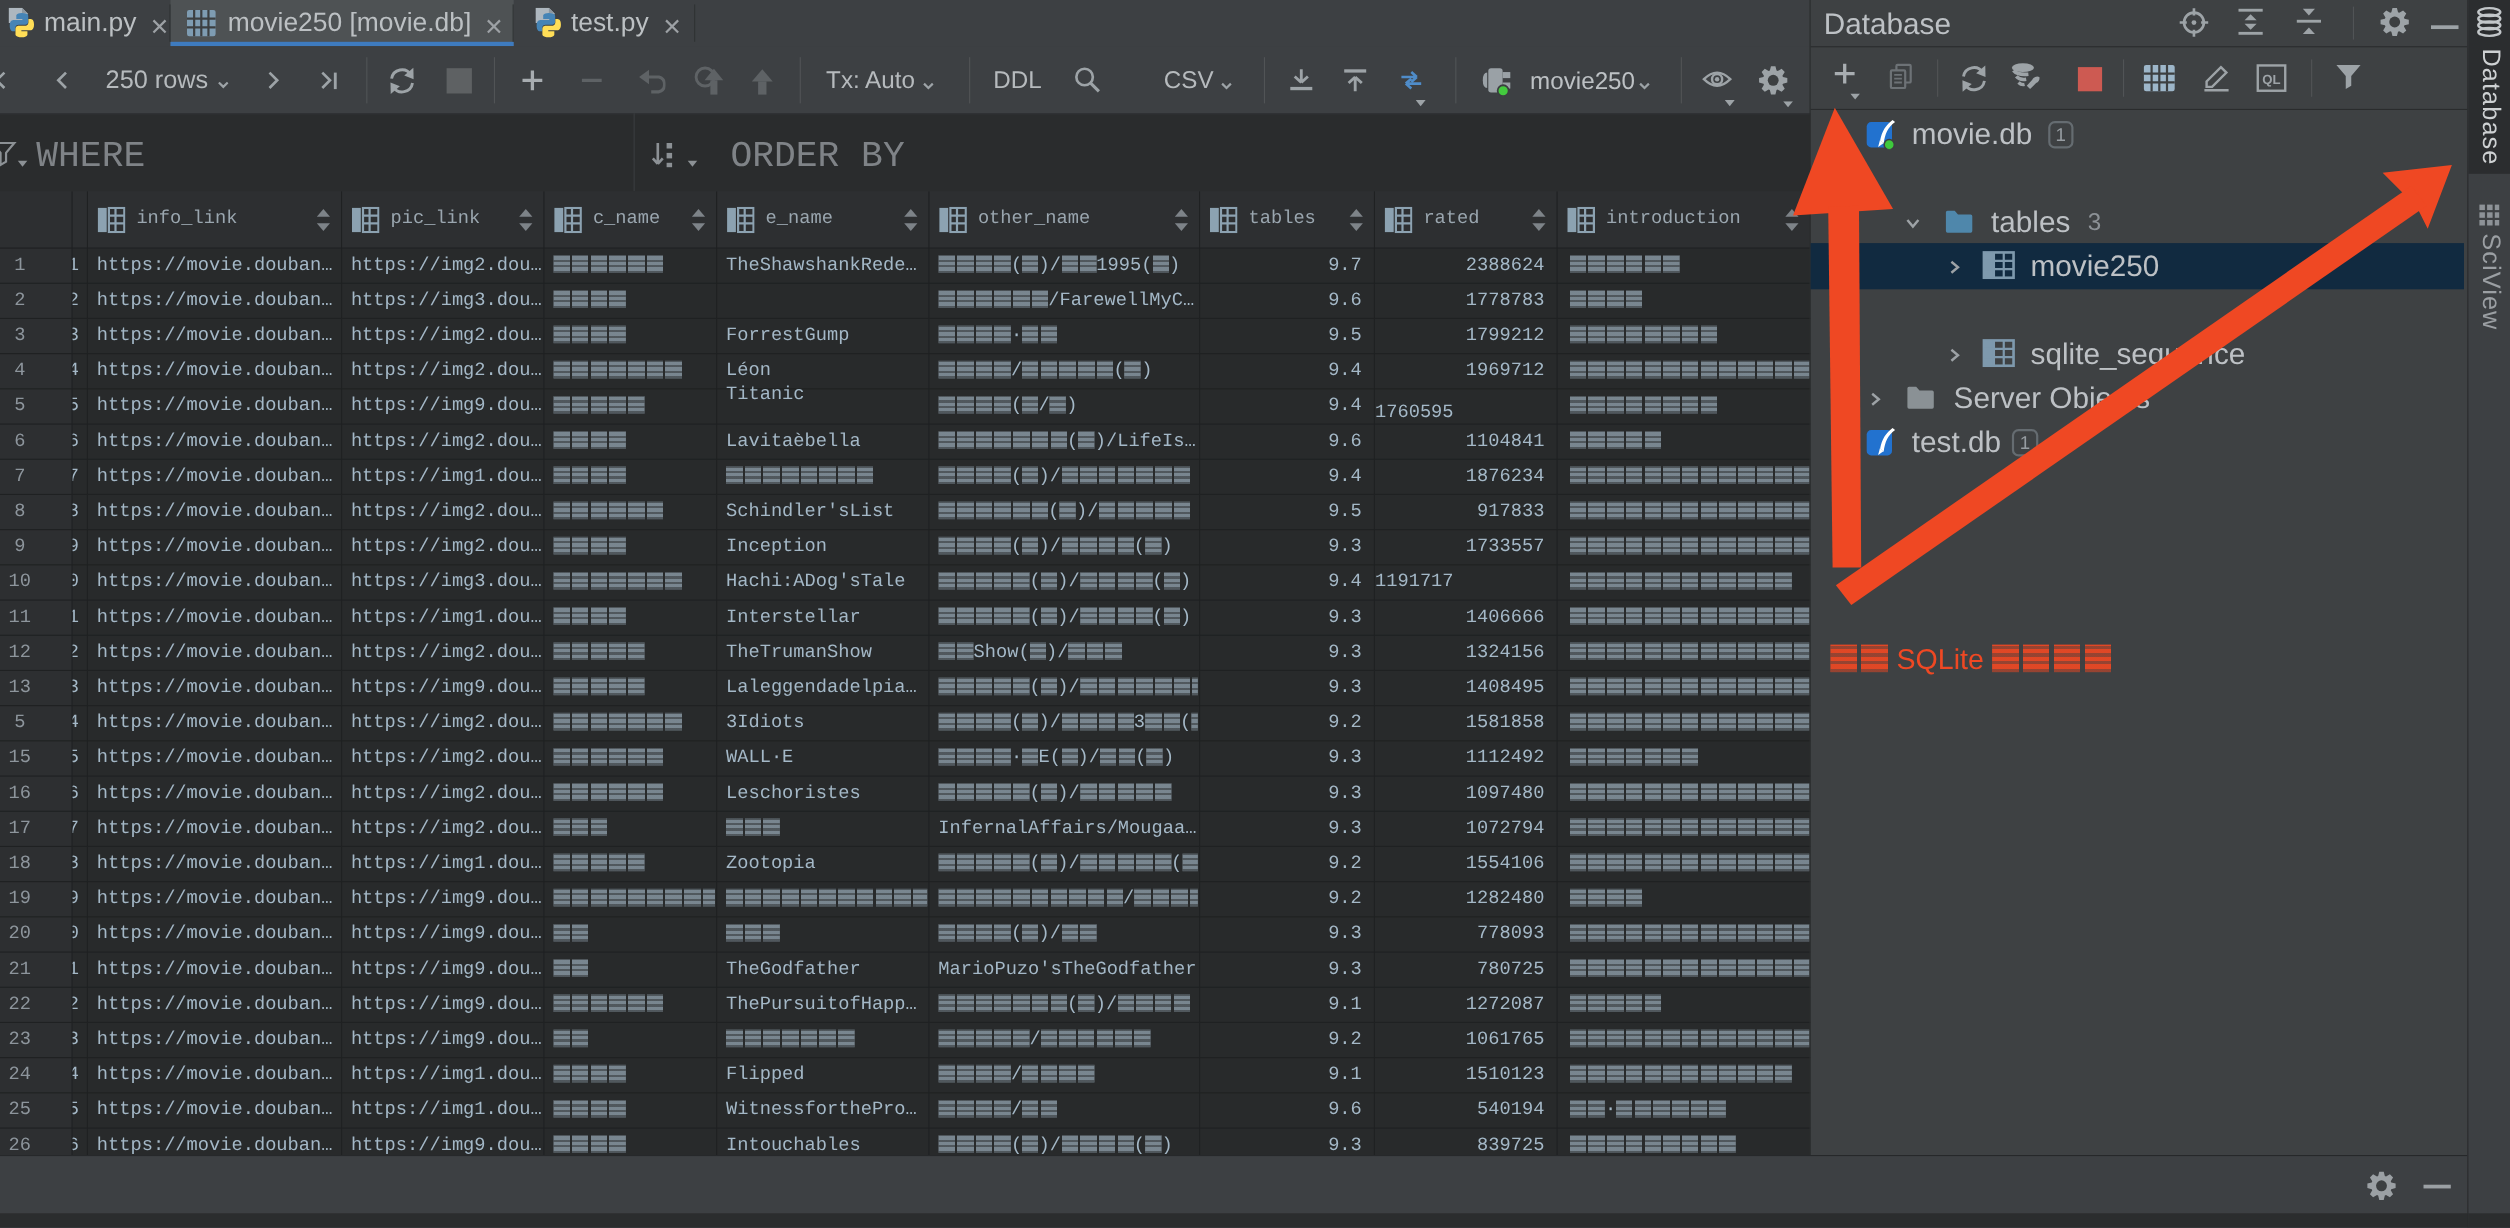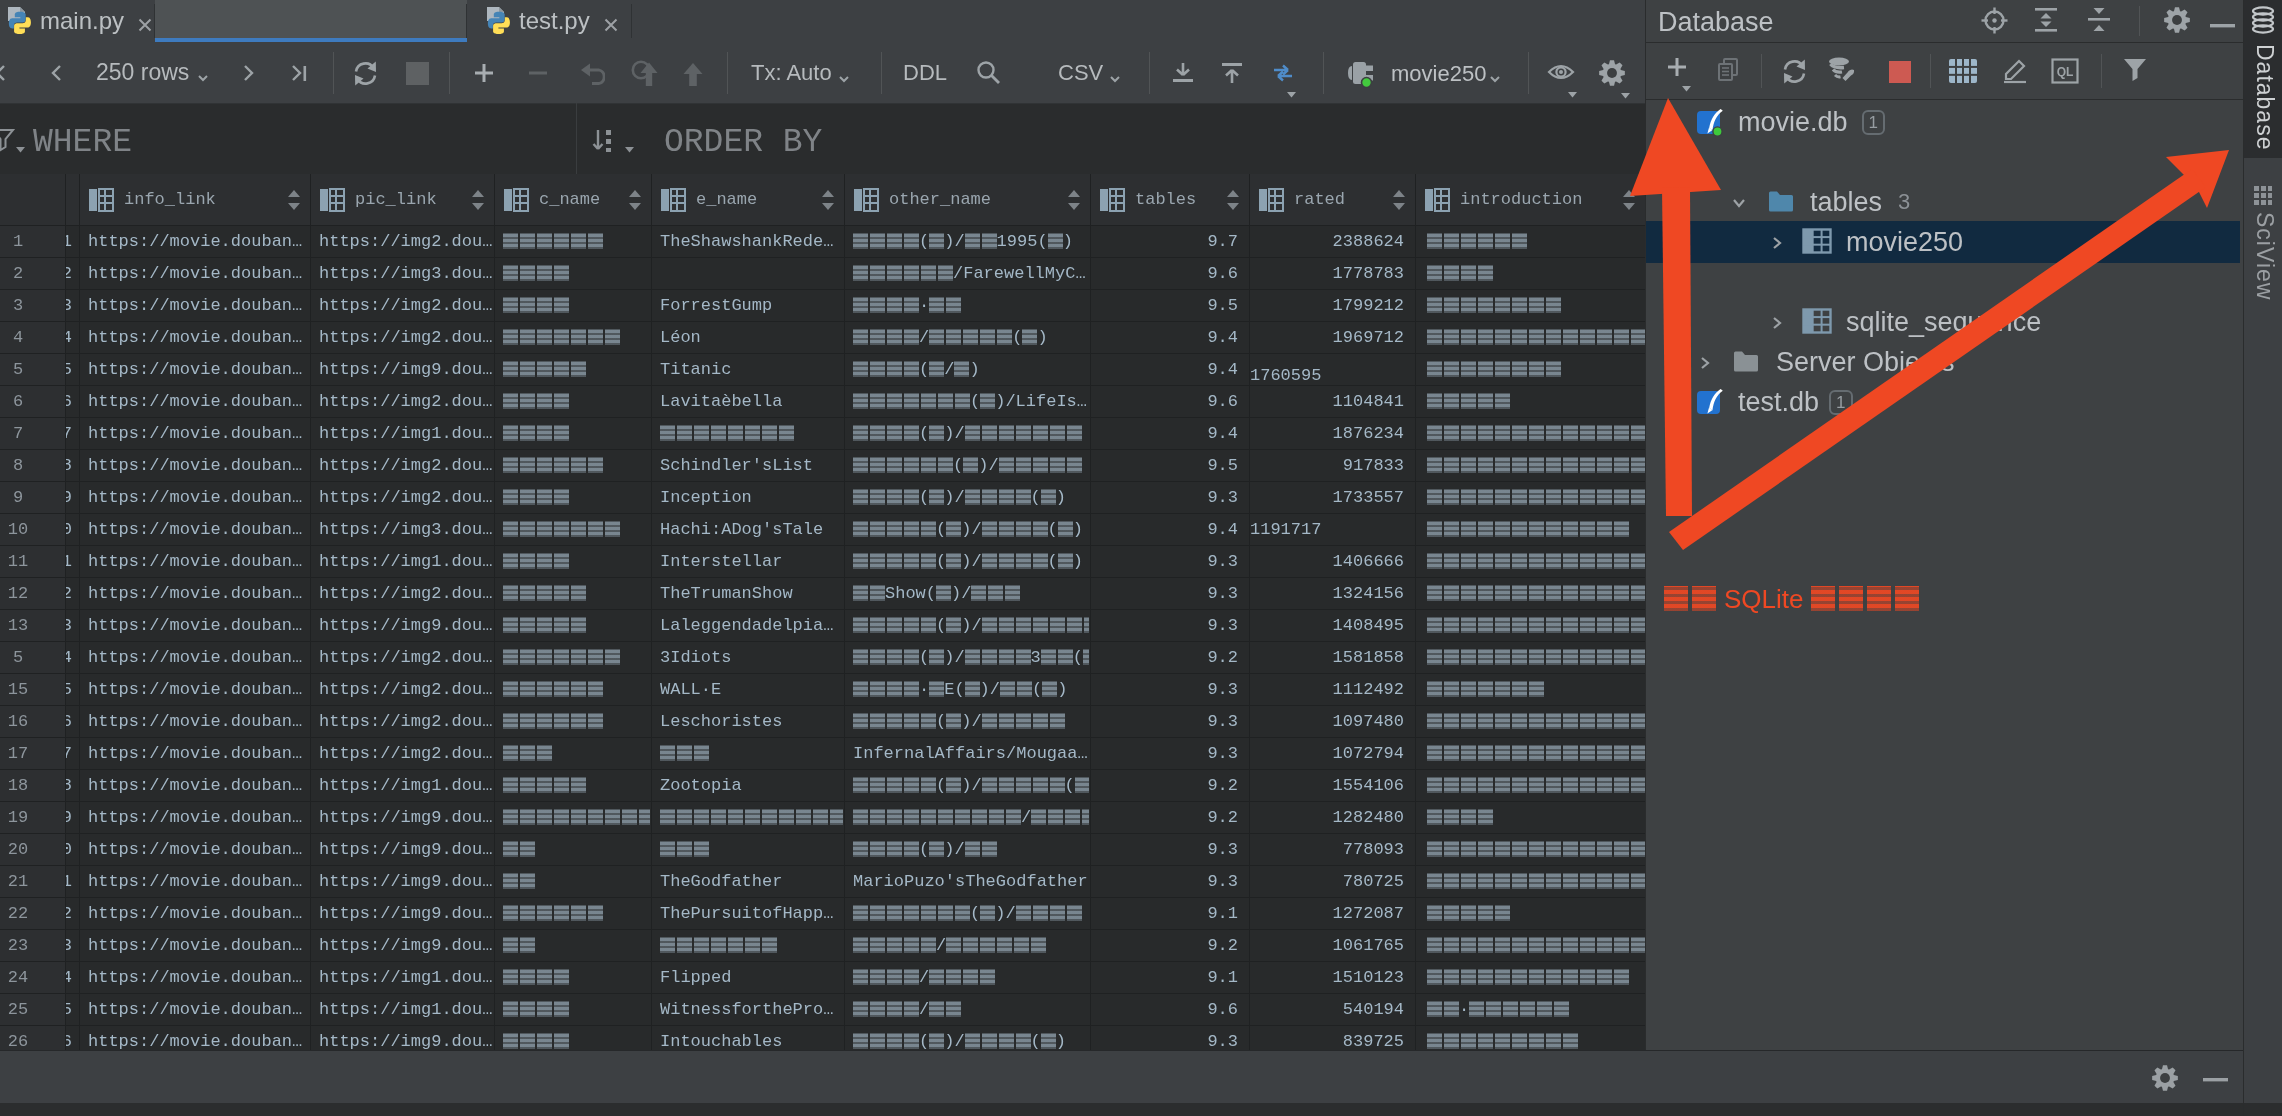--- a/index.html
+++ b/index.html
@@ -34,20 +34,34 @@
     <div class="tab" style="left:0;width:155px">
       <span style="margin-left:4px;height:28px"><svg width="28" height="28" viewBox="0 0 28 28" style="">
           <path d="M4 0 L16 0 L21 5 L21 14 L4 14 Z" fill="#aeb7bf"></path>
           <path d="M16 0 L16 5 L21 5 Z" fill="#8d979f"></path>
           <g transform="translate(3,3) scale(0.92)">
             <path d="M14 2 C8 2 8.5 5 8.5 5 L8.5 8 L14.5 8 L14.5 9 L6 9 C6 9 2 8.5 2 14.5 C2 20.5 5.5 20 5.5 20 L7.5 20 L7.5 17 C7.5 17 7.4 13.5 11 13.5 L17 13.5 C17 13.5 20.3 13.6 20.3 10.3 L20.3 5 C20.3 5 20.8 2 14 2 Z" fill="#4584b6"></path>
             <path d="M14 26 C20 26 19.5 23 19.5 23 L19.5 20 L13.5 20 L13.5 19 L22 19 C22 19 26 19.5 26 13.5 C26 7.5 22.5 8 22.5 8 L20.5 8 L20.5 11 C20.5 11 20.6 14.5 17 14.5 L11 14.5 C11 14.5 7.7 14.4 7.7 17.7 L7.7 23 C7.7 23 7.2 26 14 26 Z" fill="#ffde57"></path>
           </g>
         </svg></span>
       <span style="margin-left:8px">main.py</span>
+      <span style="margin-left:12px;height:18px"><svg width="18" height="18" viewBox="0 0 18 18" style="">
+          <path d="M3.5 3.5 L14.5 14.5 M14.5 3.5 L3.5 14.5" stroke="#9da1a5" stroke-width="2" fill="none"></path>
+        </svg></span>
+    </div>
+    <div class="tab" style="left:155px;width:312px">
+      <span style="margin-left:14px;height:26px"><svg width="28" height="26" viewBox="0 0 28 26" style="">
+          <rect x="1" y="1" width="26" height="24" rx="2" fill="#7e9cb2"></rect>
+          <line x1="7.5" y1="1" x2="7.5" y2="25" stroke="#3c3f41" stroke-width="2"></line>
+          <line x1="14" y1="1" x2="14" y2="25" stroke="#3c3f41" stroke-width="2"></line>
+          <line x1="20.5" y1="1" x2="20.5" y2="25" stroke="#3c3f41" stroke-width="2"></line>
+          <line x1="1" y1="8.92" x2="27" y2="8.92" stroke="#3c3f41" stroke-width="2"></line>
+          <line x1="1" y1="16.84" x2="27" y2="16.84" stroke="#3c3f41" stroke-width="2"></line>
+        </svg></span>
+      <span style="margin-left:10px">movie250 [movie.db]</span>
       <span style="margin-left:12px;height:18px"><svg width="18" height="18" viewBox="0 0 18 18" style="">
           <path d="M3.5 3.5 L14.5 14.5 M14.5 3.5 L3.5 14.5" stroke="#9da1a5" stroke-width="2" fill="none"></path>
         </svg></span>
     </div>
     <div class="tab" style="left:467px;width:165px">
       <span style="margin-left:16px;height:28px"><svg width="28" height="28" viewBox="0 0 28 28" style="">
           <path d="M4 0 L16 0 L21 5 L21 14 L4 14 Z" fill="#aeb7bf"></path>
           <path d="M16 0 L16 5 L21 5 Z" fill="#8d979f"></path>
           <g transform="translate(3,3) scale(0.92)">
             <path d="M14 2 C8 2 8.5 5 8.5 5 L8.5 8 L14.5 8 L14.5 9 L6 9 C6 9 2 8.5 2 14.5 C2 20.5 5.5 20 5.5 20 L7.5 20 L7.5 17 C7.5 17 7.4 13.5 11 13.5 L17 13.5 C17 13.5 20.3 13.6 20.3 10.3 L20.3 5 C20.3 5 20.8 2 14 2 Z" fill="#4584b6"></path>
@@ -355,21 +369,21 @@
     <div class="cell mono" style="left:660px;top:322px;width:183px">Léon</div>
     <div class="cell mono" style="left:853px;top:322px;width:236px"><i class="k" style="width:66px"></i>/<i class="k" style="width:83px"></i>(<i class="k" style="width:15px"></i>)</div>
     <div class="cell mono" style="left:1091px;top:322px;width:147px;text-align:right">9.4</div>
     <div class="cell mono" style="left:1250px;top:322px;width:154px;text-align:right">1969712</div>
     <div class="cell mono" style="left:1427px;top:322px;width:218px"><i class="k" style="width:236px"></i></div>
     <div class="gut mono" style="left:0;top:354px;width:36px;height:31px">5</div>
     <div class="cell mono" style="left:66px;top:354px;width:6px;direction:rtl">5</div>
     <div class="cell mono" style="left:88px;top:354px;width:221px">https://movie.douban…</div>
     <div class="cell mono" style="left:319px;top:354px;width:174px">https://img9.dou…</div>
     <div class="cell mono" style="left:503px;top:354px;width:147px"><i class="k" style="width:83px"></i></div>
-    <div class="cell mono" style="left:660px;top:354px;width:183px">Titanic</div>
+    <div class="cell mono" style="left:660px;top:344px;width:183px">Titanic</div>
     <div class="cell mono" style="left:853px;top:354px;width:236px"><i class="k" style="width:66px"></i>(<i class="k" style="width:15px"></i>/<i class="k" style="width:15px"></i>)</div>
     <div class="cell mono" style="left:1091px;top:354px;width:147px;text-align:right">9.4</div>
     <div class="cell mono" style="left:1250px;top:360px;width:154px;">1760595</div>
     <div class="cell mono" style="left:1427px;top:354px;width:218px"><i class="k" style="width:134px"></i></div>
     <div class="gut mono" style="left:0;top:386px;width:36px;height:31px">6</div>
     <div class="cell mono" style="left:66px;top:386px;width:6px;direction:rtl">6</div>
     <div class="cell mono" style="left:88px;top:386px;width:221px">https://movie.douban…</div>
     <div class="cell mono" style="left:319px;top:386px;width:174px">https://img2.dou…</div>
     <div class="cell mono" style="left:503px;top:386px;width:147px"><i class="k" style="width:66px"></i></div>
     <div class="cell mono" style="left:660px;top:386px;width:183px">Lavitaèbella</div>

